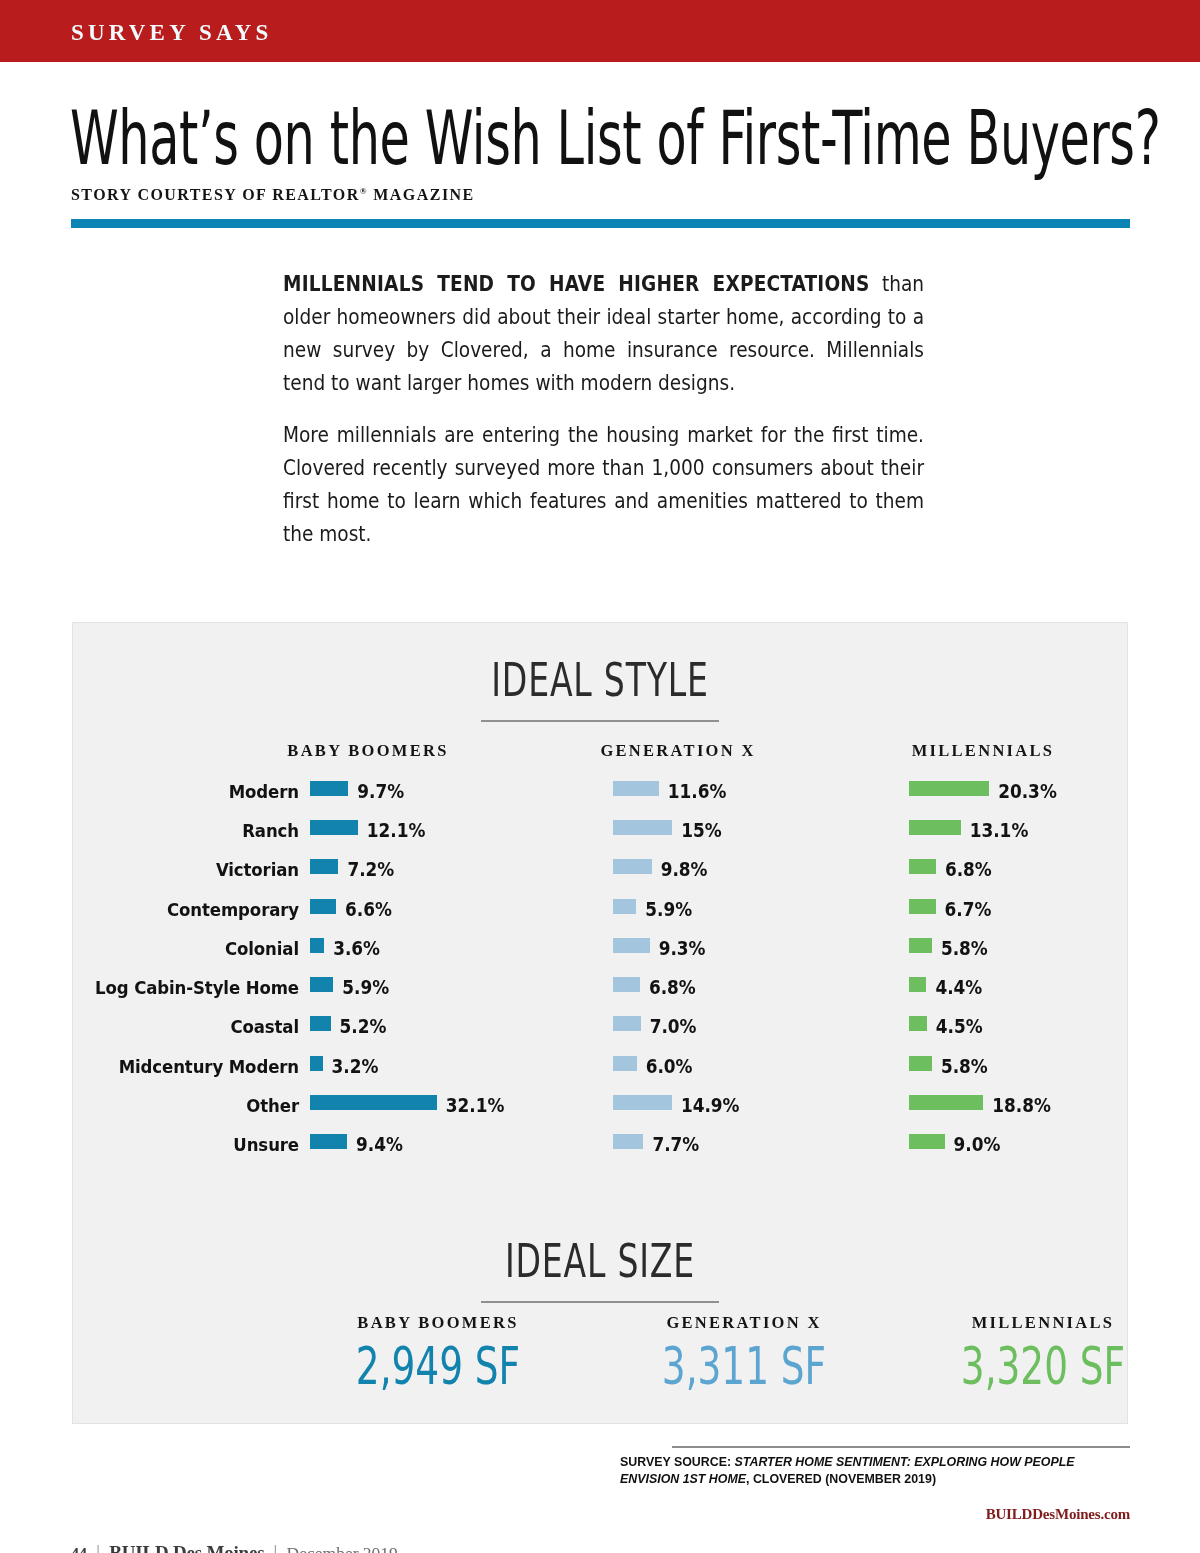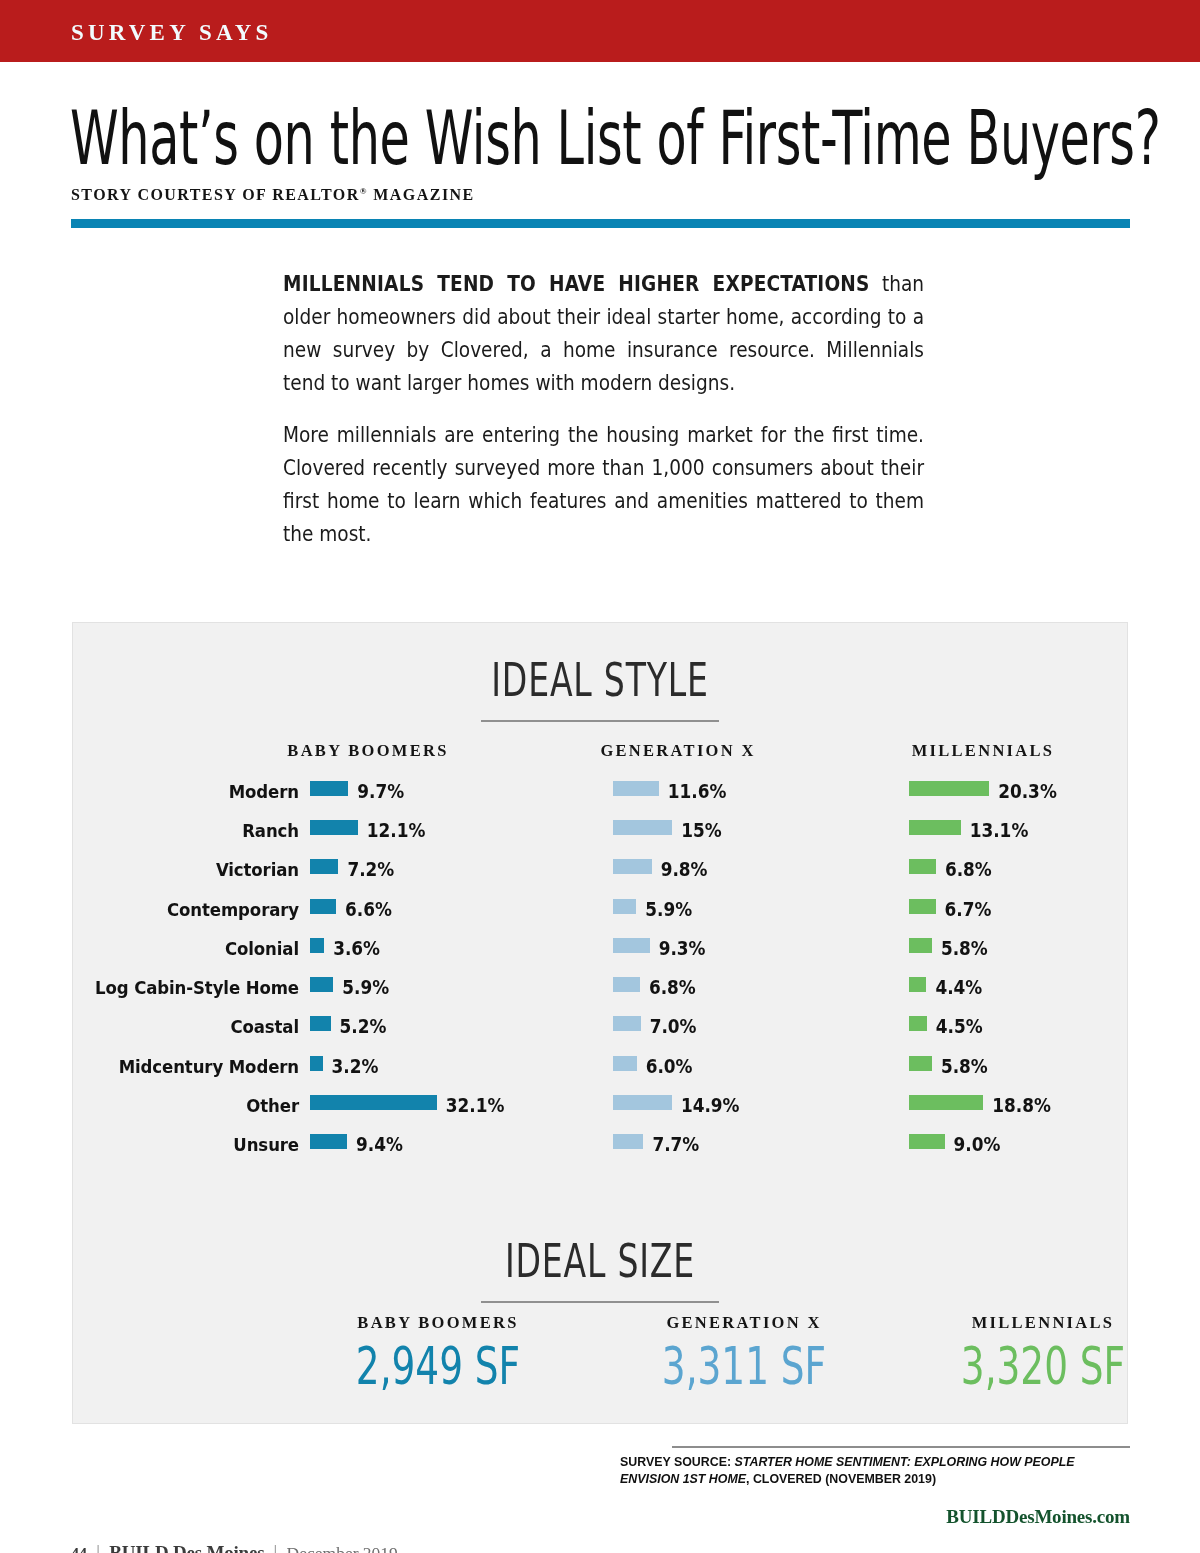--- a/index.html
+++ b/index.html
@@ -256,23 +256,23 @@
   }
   .foot-date {
     font-family: "Liberation Serif", serif;
     font-size: 17.5px;
     color: #6e6e6e;
   }
   .foot-right {
     position: absolute;
     right: 0; top: 1px;
     font-family: "Liberation Serif", serif;
-    font-size: 19px;
-    font-weight: 700;
-    color: #14532d;
+    font-size: 15px;
+    font-weight: 700;
+    color: #7f1d1d;
     letter-spacing: -0.2px;
   }
 </style>
 </head>
 <body>
 
 <div class="topbar">
   <div class="topbar-label">SURVEY SAYS</div>
 </div>
 

